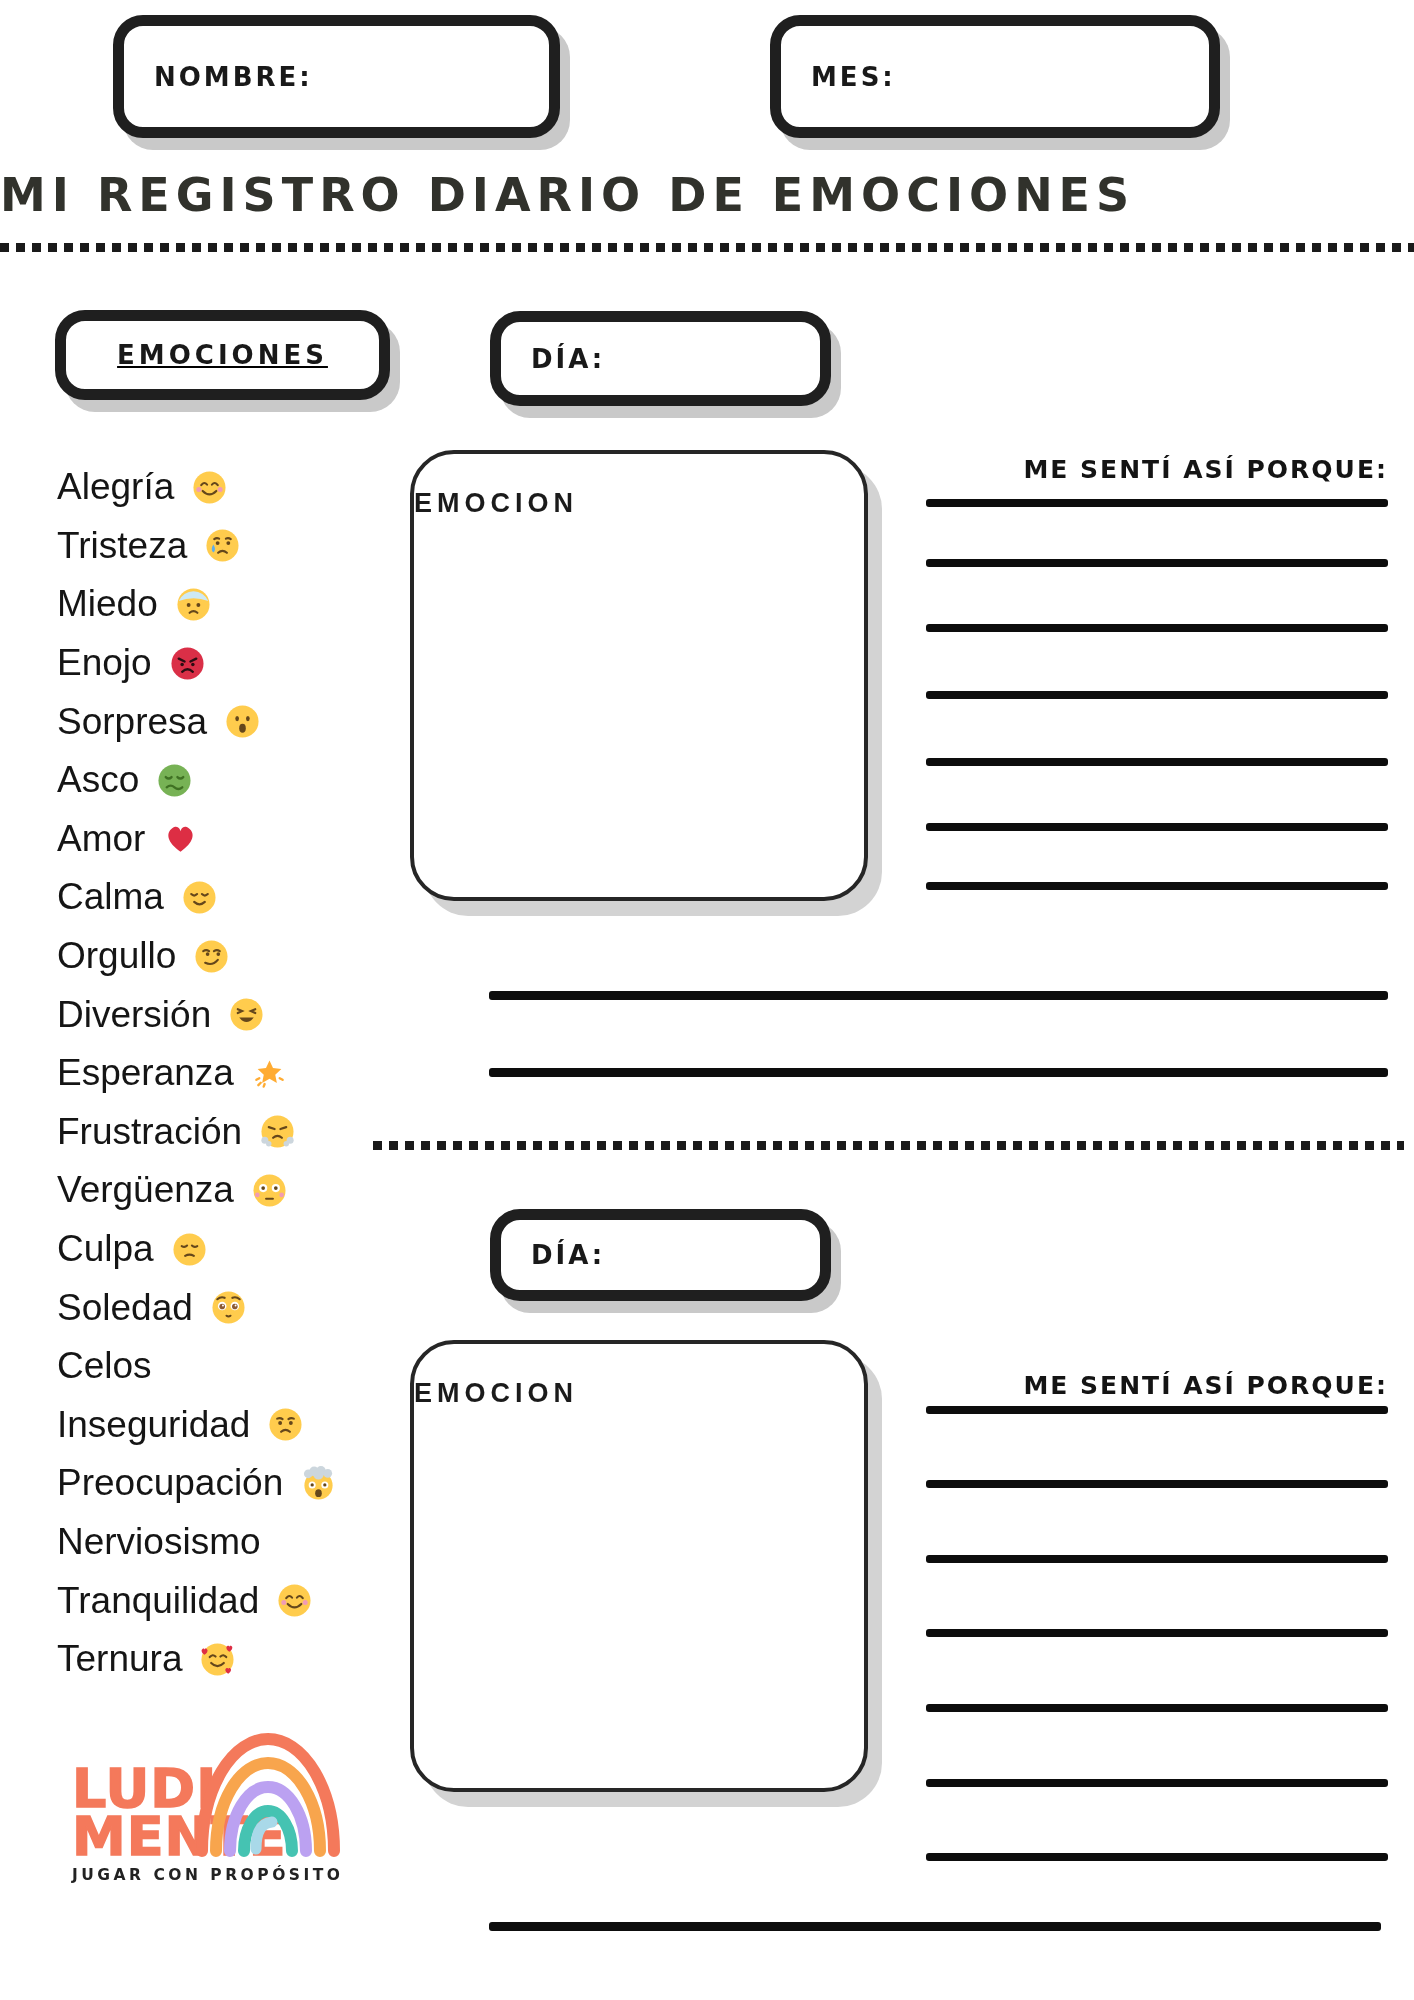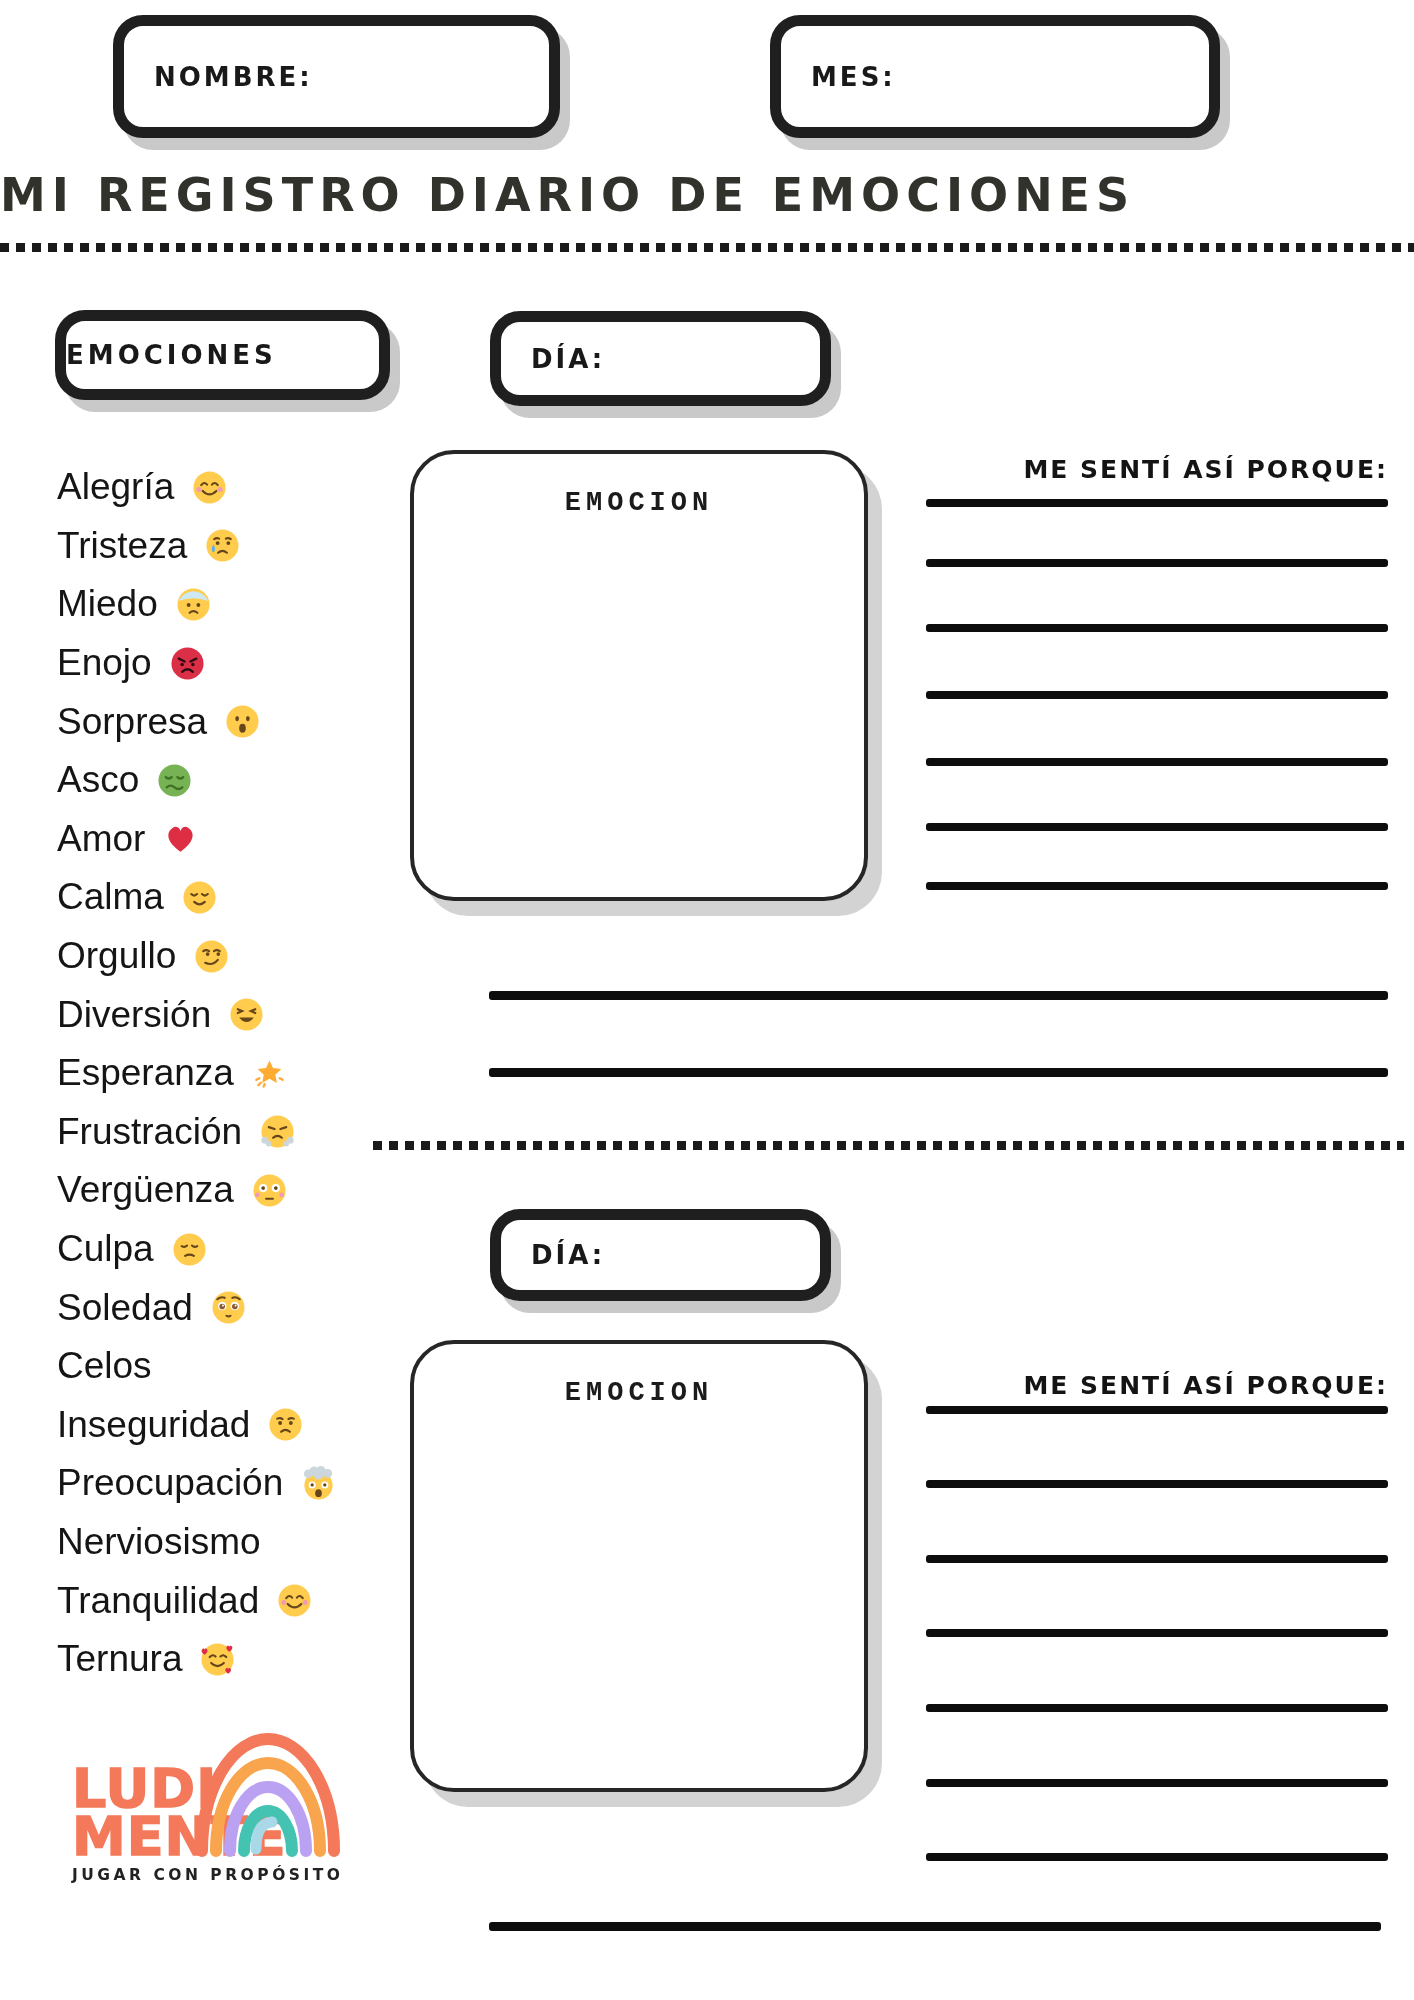--- a/index.html
+++ b/index.html
@@ -3,36 +3,36 @@
 <meta charset="utf-8">
 <style>
   html,body{margin:0;padding:0;background:#fff;}
   .page{position:relative;width:1414px;height:2000px;background:#ffffff;overflow:hidden;
         font-family:"Liberation Sans",sans-serif;}
   
   .box{position:absolute;background:#fff;border:11px solid #1f1f1f;border-radius:30px;
        box-shadow:10px 12px 0 #c9c9c9;display:flex;align-items:center;box-sizing:border-box;}
   .box .lbl{font-family:"DejaVu Sans",sans-serif;font-weight:bold;font-size:26px;
             letter-spacing:3px;color:#191919;padding-left:30px;white-space:nowrap;}
-  .box.center{}
+  .box.center{justify-content:center;text-decoration:underline;}
   .box.center .lbl{padding-left:0;letter-spacing:4px;}
   .title{position:absolute;top:168px;left:0;width:100%;text-align:left;
          font-family:"DejaVu Sans",sans-serif;font-weight:bold;font-size:46px;
          letter-spacing:6px;color:#31322c;white-space:nowrap;}
   .dotted{position:absolute;height:9px;
           background:repeating-linear-gradient(90deg,#1a1a1a 0 9px,transparent 9px 16px);}
   
   .emolist{position:absolute;left:57px;top:458px;}
   .em-row{display:flex;align-items:center;height:58.6px;font-size:37px;color:#151515;}
   .em-row .emj{width:35px;height:35px;margin-left:9px;flex:0 0 auto;}
   
   .bigbox{position:absolute;background:#fff;border:4px solid #262626;border-radius:44px;
           box-shadow:14px 15px 0 #d3d3d3;box-sizing:border-box;}
-  .bigbox .blbl{width:100%;text-align:center;padding-top:34px;
-                font-family:Liberation Mono, monospace;font-weight:bold;font-size:27px;
+  .bigbox .blbl{width:100%;text-align:left;padding-top:34px;
+                font-family:Liberation Sans, sans-serif;font-weight:bold;font-size:27px;
                 letter-spacing:5px;color:#1b1b1b;}
   .porque{position:absolute;width:462px;text-align:right;font-family:"DejaVu Sans",sans-serif;
           font-weight:bold;font-size:25px;letter-spacing:2px;color:#141414;white-space:nowrap;}
   .wline{position:absolute;height:8px;background:#0d0d0d;border-radius:3px;}
   .wline.thick{height:9px;}
   
   .brand{position:absolute;font-family:"DejaVu Sans",sans-serif;font-weight:bold;
          font-size:54px;letter-spacing:1px;line-height:1;-webkit-text-stroke:1.5px currentColor;}
   .tagline{position:absolute;font-family:"DejaVu Sans",sans-serif;font-weight:bold;
            font-size:15.5px;letter-spacing:3.5px;color:#222;}

